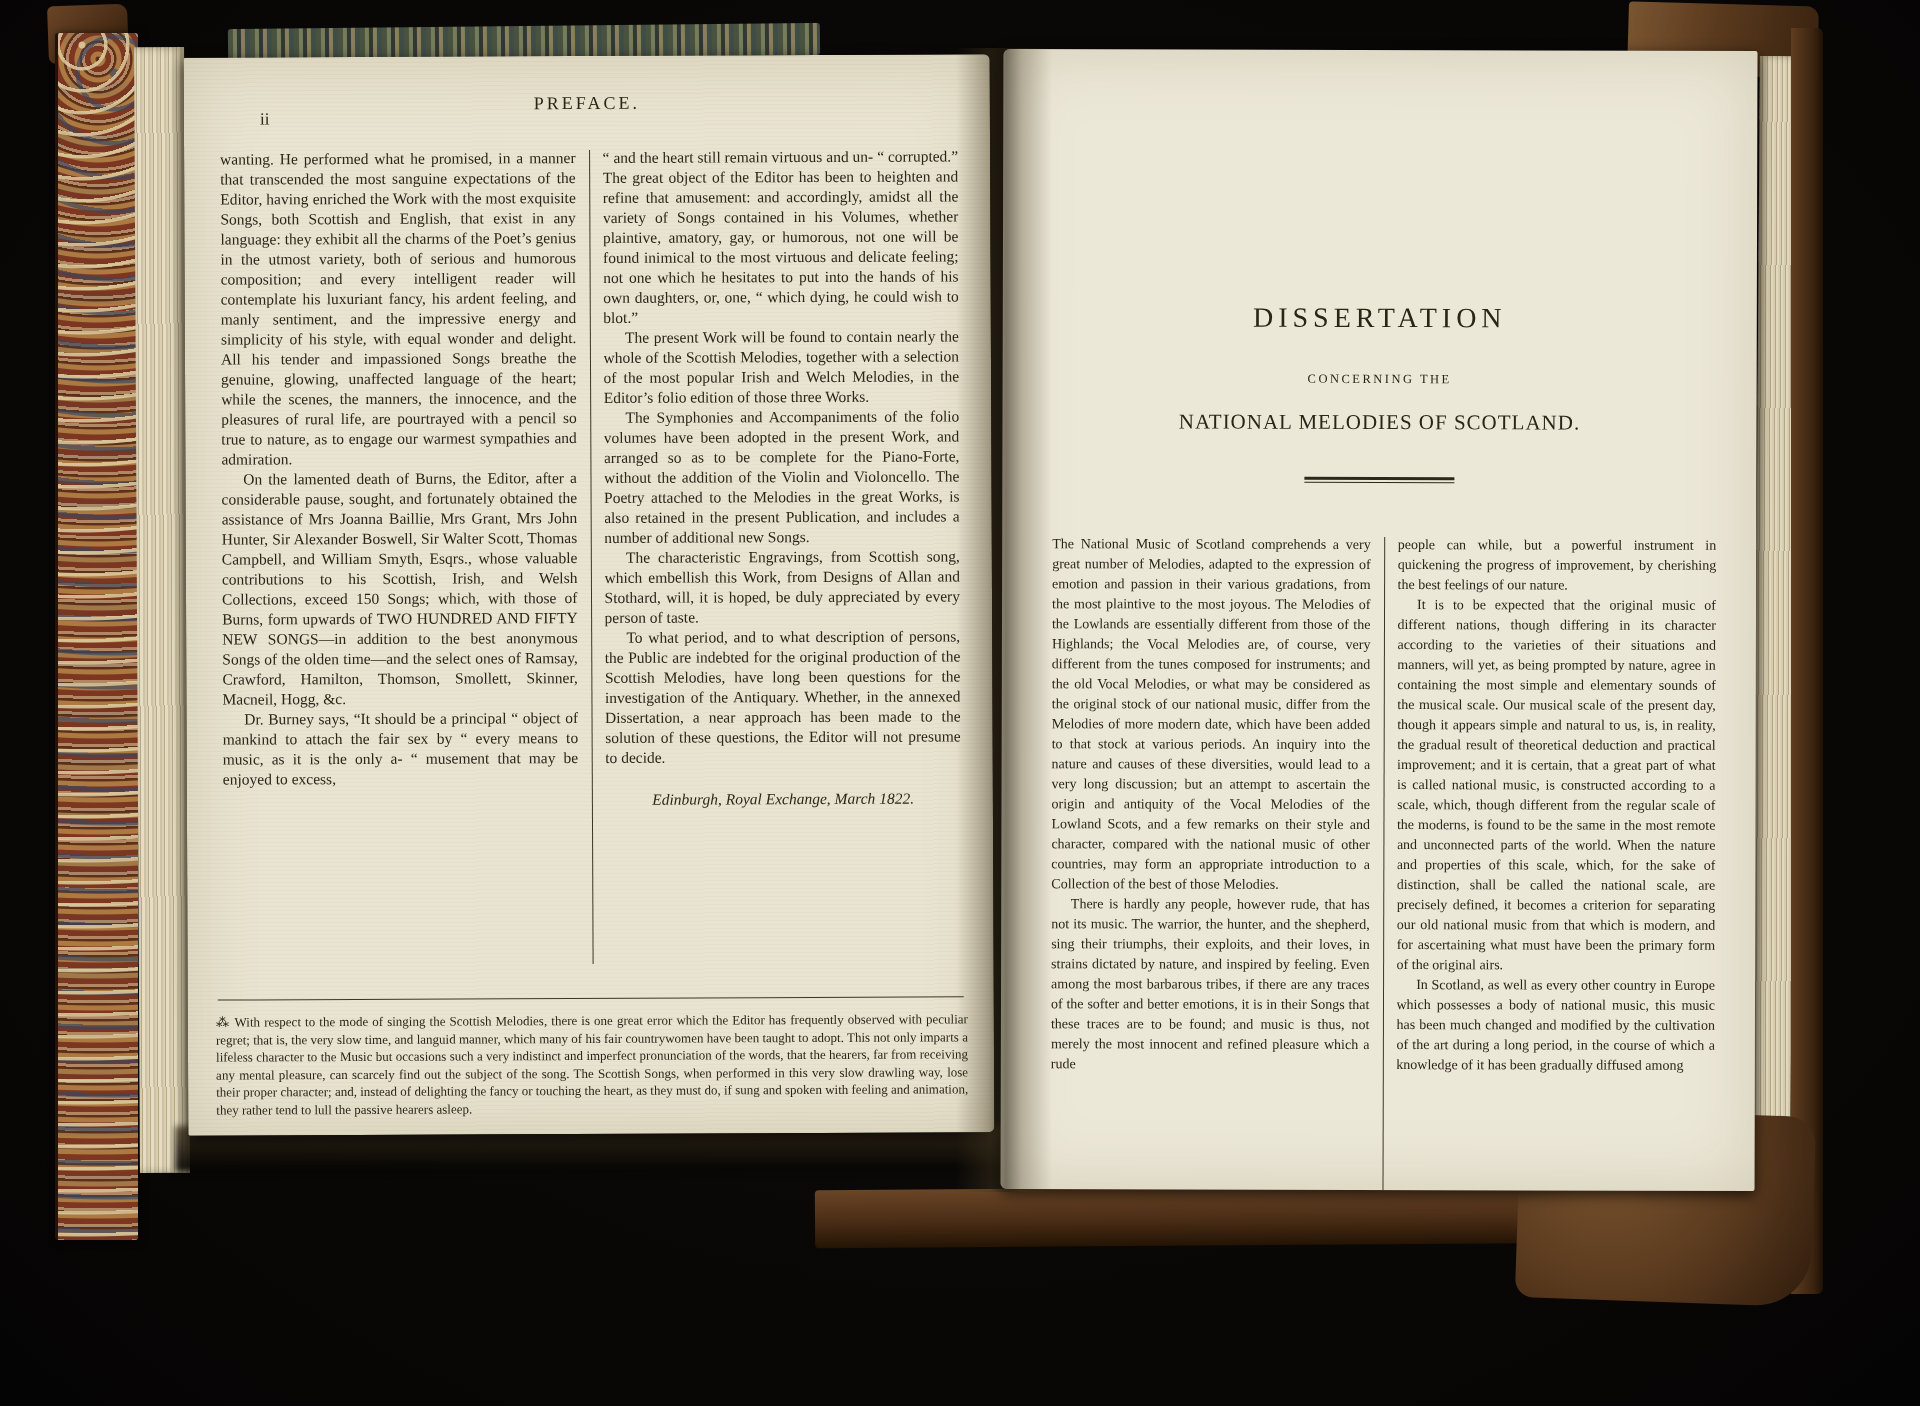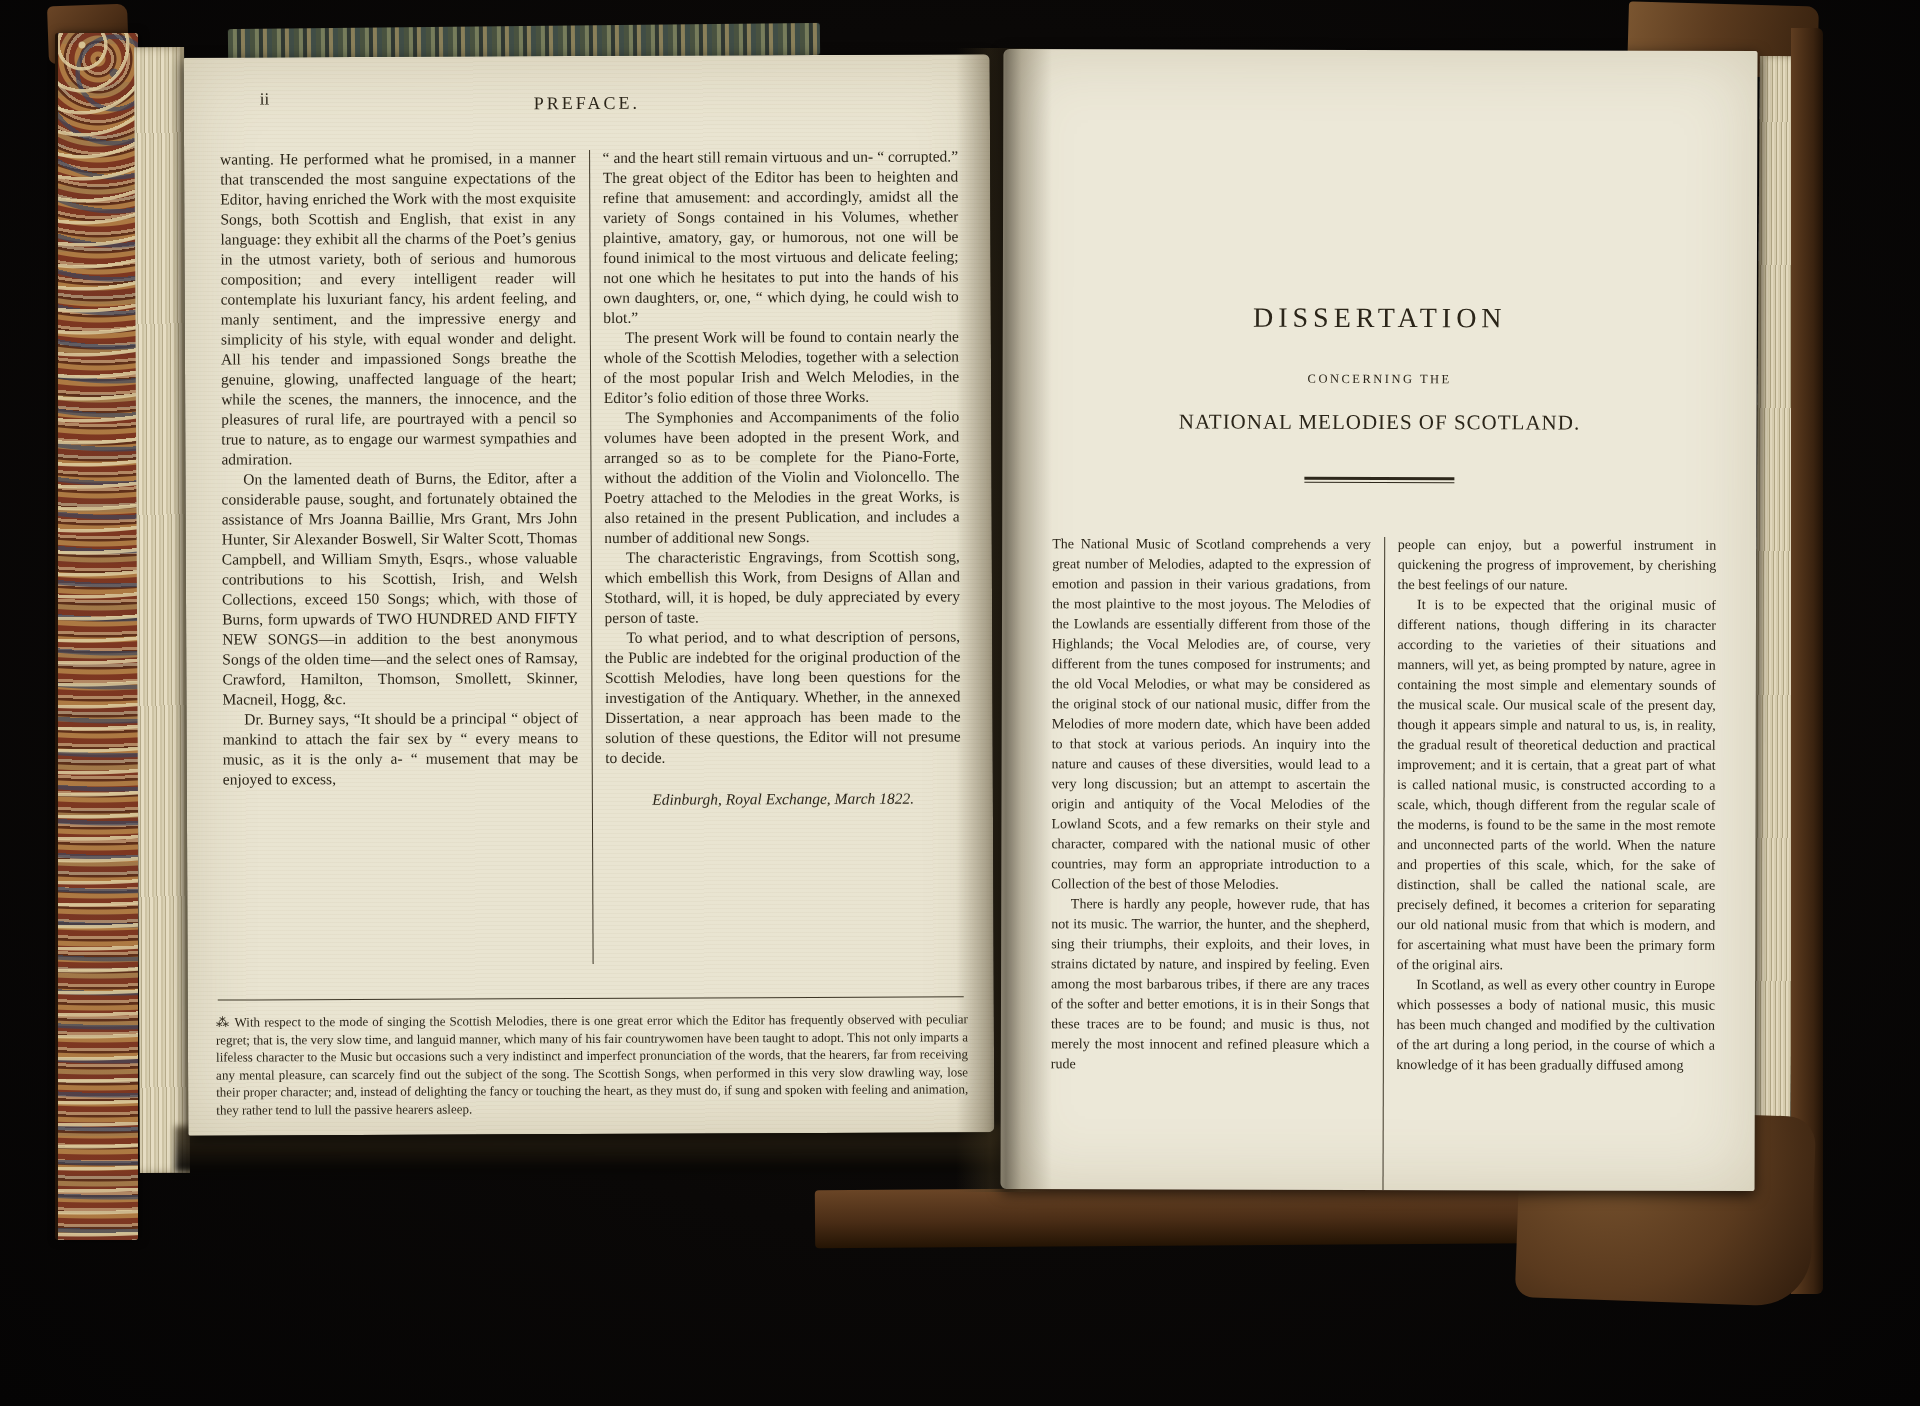--- a/index.html
+++ b/index.html
@@ -42,21 +42,21 @@
   .gutter-shadow{position:absolute;left:956px;top:48px;width:96px;height:1144px;z-index:5;pointer-events:none;
     background:linear-gradient(90deg,rgba(70,58,34,0) 0%,rgba(70,58,34,.38) 35%,rgba(40,32,18,.55) 52%,rgba(70,58,34,.30) 68%,rgba(70,58,34,0) 100%);}
 
   
   .page{position:absolute;background:#e9e4d1;
     background-image:repeating-linear-gradient(0deg,rgba(140,120,80,.05) 0 1px,rgba(0,0,0,0) 1px 4px);
     box-shadow:0 4px 14px rgba(0,0,0,.7), inset 0 0 70px rgba(125,105,60,.22);overflow:hidden;}
   .page.left{left:186px;top:56px;width:806px;height:1078px;transform:rotate(-.25deg);border-radius:2px 6px 6px 2px;}
   .page.right{left:1002px;top:50px;width:754px;height:1140px;transform:rotate(.15deg);background:#ece8d8;border-radius:6px 2px 2px 6px;}
 
-  .pg-num{position:absolute;left:76px;top:32px;font-size:17px;}
+  .pg-num{position:absolute;left:76px;top:52px;font-size:17px;}
   .pg-header{position:absolute;left:0;right:0;top:37px;text-align:center;font-size:18px;letter-spacing:3px;}
 
   .cols-left{position:absolute;left:36px;right:32px;top:92px;height:816px;display:flex;}
   .cols-right{position:absolute;left:50px;right:40px;top:485px;height:702px;display:flex;}
   .col{flex:1 1 0;text-align:justify;overflow:hidden;}
   .page.left  .col{font-size:15.5px;line-height:20px;}
   .page.right .col{font-size:14px;line-height:20px;}
   .divider{width:1px;background:#3d3627;margin:2px 13px 0 13px;align-self:stretch;}
   .col p{margin:0;text-indent:1.4em;}
   .col p.noindent{text-indent:0;}
@@ -119,21 +119,21 @@
     <div class="d-title2">NATIONAL MELODIES OF SCOTLAND.</div>
     <div class="d-rule"></div>
 
     <div class="cols-right">
       <div class="col">
         <p class="noindent">The National Music of Scotland comprehends a very great number of Melodies, adapted to the expression of emotion and passion in their various gradations, from the most plaintive to the most joyous.  The Melodies of the Lowlands are essentially different from those of the Highlands; the Vocal Melodies are, of course, very different from the tunes composed for instruments; and the old Vocal Melodies, or what may be considered as the original stock of our national music, differ from the Melodies of more modern date, which have been added to that stock at various periods.  An inquiry into the nature and causes of these diversities, would lead to a very long discussion; but an attempt to ascertain the origin and antiquity of the Vocal Melodies of the Lowland Scots, and a few remarks on their style and character, compared with the national music of other countries, may form an appropriate introduction to a Collection of the best of those Melodies.</p>
         <p>There is hardly any people, however rude, that has not its music.  The warrior, the hunter, and the shepherd, sing their triumphs, their exploits, and their loves, in strains dictated by nature, and inspired by feeling.  Even among the most barbarous tribes, if there are any traces of the softer and better emotions, it is in their Songs that these traces are to be found; and music is thus, not merely the most innocent and refined pleasure which a rude</p>
       </div>
       <div class="divider"></div>
       <div class="col">
-        <p class="noindent">people can enjoy, but a powerful instrument in quickening the progress of improvement, by cherishing the best feelings of our nature.</p>
+        <p class="noindent">people can while, but a powerful instrument in quickening the progress of improvement, by cherishing the best feelings of our nature.</p>
         <p>It is to be expected that the original music of different nations, though differing in its character according to the varieties of their situations and manners, will yet, as being prompted by nature, agree in containing the most simple and elementary sounds of the musical scale.  Our musical scale of the present day, though it appears simple and natural to us, is, in reality, the gradual result of theoretical deduction and practical improvement; and it is certain, that a great part of what is called national music, is constructed according to a scale, which, though different from the regular scale of the moderns, is found to be the same in the most remote and unconnected parts of the world.  When the nature and properties of this scale, which, for the sake of distinction, shall be called the national scale, are precisely defined, it becomes a criterion for separating our old national music from that which is modern, and for ascertaining what must have been the primary form of the original airs.</p>
         <p>In Scotland, as well as every other country in Europe which possesses a body of national music, this music has been much changed and modified by the cultivation of the art during a long period, in the course of which a knowledge of it has been gradually diffused among</p>
       </div>
     </div>
   </section>
 
   <div class="gutter-shadow"></div>
 </div>
 
 </body></html>

